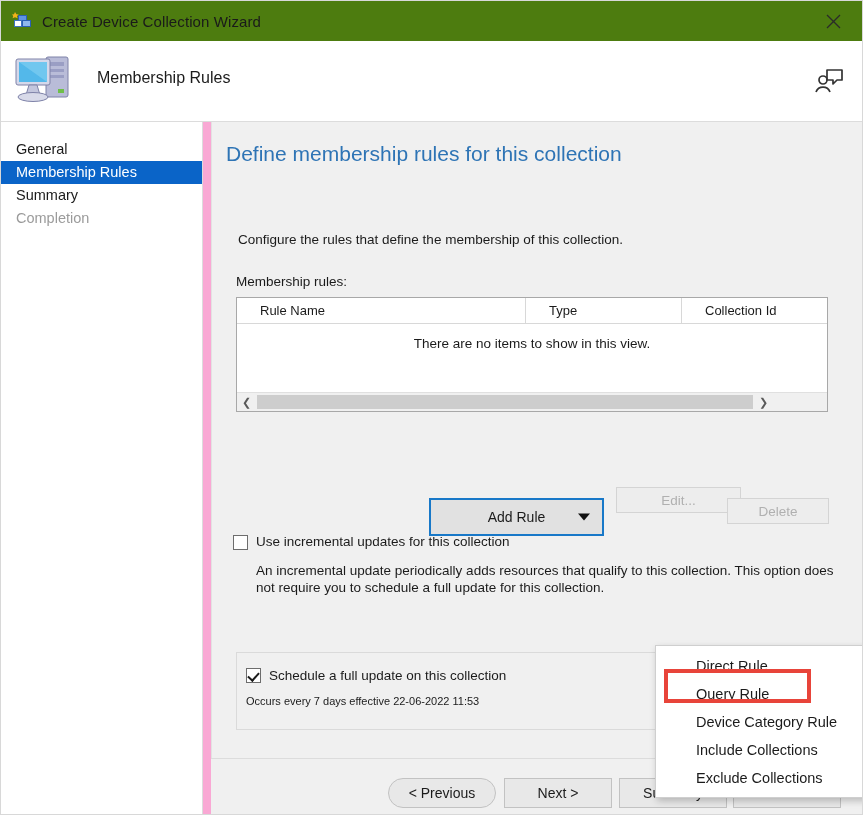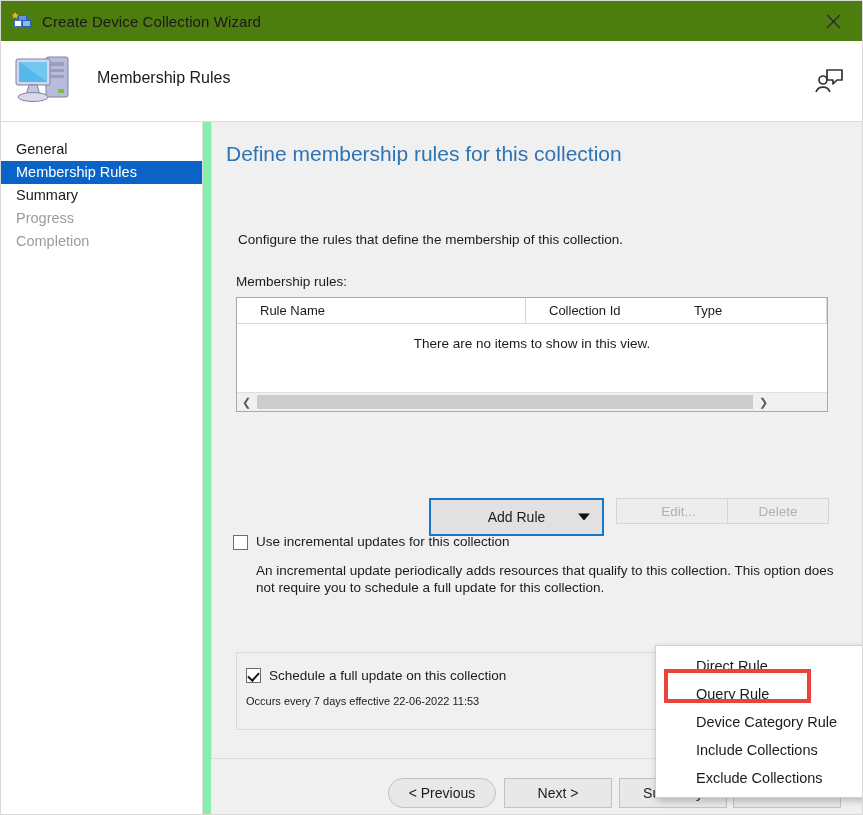--- a/index.html
+++ b/index.html
@@ -58,21 +58,21 @@
   }
   #help-icon {
     position: absolute; right: 20px; top: 26px;
     width: 30px; height: 28px; cursor: pointer;
   }
 
   
   #body {
     position: absolute; left: 0; top: 120px;
     width: 863px; height: 694px;
-    background: #86efac;
+    background: #f9a8d4;
     border-top: 1px solid #dcdcdc;
   }
 
   
   #sidebar {
     position: absolute; left: 0; top: 0;
     width: 202px; height: 694px;
     background: #ffffff;
     border-right: 1px solid #dcdcdc;
     padding-top: 16px;
@@ -172,21 +172,21 @@
     border-right: 6px solid transparent;
     border-top: 7px solid #111111;
   }
   .gray-btn {
     position: absolute; height: 26px;
     background: #ededed; border: 1px solid #d4d4d4;
     display: flex; align-items: center; justify-content: center;
     font-size: 13.5px; color: #b0b0b0;
     cursor: default;
   }
-  #edit-btn   { left: 404px; top: 376px; width: 125px; }
+  #edit-btn   { left: 404px; top: 365px; width: 125px; }
   #delete-btn { left: 515px; top: 376px; width: 102px; }
 
   
   #incremental-row {
     position: absolute; left: 21px; top: 412px;
     display: flex; align-items: flex-start;
   }
   .cb {
     width: 15px; height: 15px;
     border: 1px solid #6d6d6d; background: #ffffff;
@@ -327,35 +327,34 @@
       </svg>
     </div>
   </div>
 
   <div id="body">
 
     <div id="sidebar">
       <div class="nav-item">General</div>
       <div class="nav-item selected">Membership Rules</div>
       <div class="nav-item">Summary</div>
-      <div class="nav-item disabled">Progress</div>
       <div class="nav-item disabled">Completion</div>
     </div>
 
     <div id="content">
 
       <div id="configure-text">Configure the rules that define the membership of this collection.</div>
       <div id="page-heading">Define membership rules for this collection</div>
       <div id="membership-label">Membership rules:</div>
 
       <div id="listview">
         <div id="lv-header">
           <div class="lv-col c0">Rule Name</div>
+          <div class="lv-col c1">Type</div>
           <div class="lv-col c2">Collection Id</div>
-          <div class="lv-col c1">Type</div>
         </div>
         <div id="lv-empty">There are no items to show in this view.</div>
         <div id="hscroll">
           <div class="hs-arrow">❮</div>
           <div id="hs-thumb"></div>
           <div class="hs-arrow">❯</div>
         </div>
       </div>
 
       <div id="addrule-btn">

